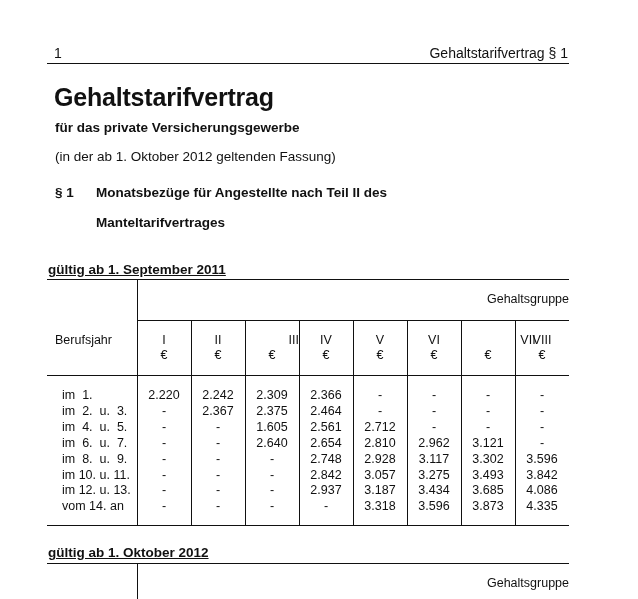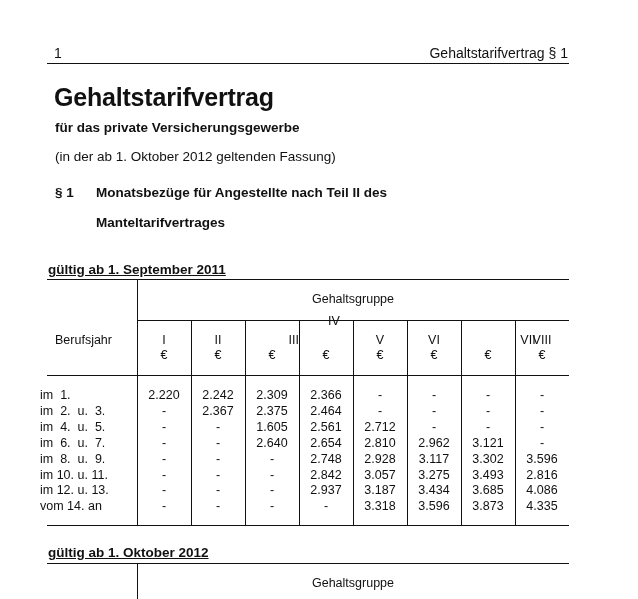--- a/index.html
+++ b/index.html
@@ -11,23 +11,23 @@
   .head-rule { left:47px; top:63px; width:522px; height:1px; background:#111; }
   .doc-title { left:54px; top:83px; font-size:25px; font-weight:bold; letter-spacing:-0.2px; }
   .doc-subtitle { left:55px; top:120px; font-size:13.5px; font-weight:bold; }
   .doc-version { left:55px; top:149px; font-size:13.5px; }
   .sec-num { left:55px; top:185px; font-size:13.5px; font-weight:bold; }
   .sec-title-1 { left:96px; top:185px; font-size:13.5px; font-weight:bold; }
   .sec-title-2 { left:96px; top:215px; font-size:13.5px; font-weight:bold; }
   .valid-heading { left:48px; top:262px; font-size:13.5px; font-weight:bold;text-decoration:underline; }
   .hline { position:absolute; height:1px; background:#111; }
   .vline { position:absolute; width:1px; background:#111; }
-  .cell-text { position:absolute; font-size:12.5px; text-align:center; }
+  .cell-text { position:absolute; font-size:12.5px; text-align:right; }
   .grp-label { font-size:12.5px; }
-  .row-label { position:absolute; left:40px; font-size:12.5px; white-space:pre; }
+  .row-label { position:absolute; left:62px; font-size:12.5px; white-space:pre; }
   .val { position:absolute; font-size:12.5px; text-align:center; width:54px; }
 </style>
 </head>
 <body>
 
 <div class="abs page-num">1</div>
 <div class="abs running-head">Gehaltstarifvertrag § 1</div>
 <div class="abs head-rule"></div>
 
 <div class="abs doc-title">Gehaltstarifvertrag</div>
@@ -60,21 +60,21 @@
   <div class="cell-text grp-label" style="left:137px; top:292px; width:432px;">Gehaltsgruppe</div>
   <div class="abs" style="left:55px; top:333px; font-size:12.5px;">Berufsjahr</div>
 
   <div id="t1-colheads">
       <div class="val" style="left: 137px; top: 333px;">I</div>
       <div class="val" style="left: 137px; top: 348px;">€</div>
       <div class="val" style="left: 191px; top: 333px;">II</div>
       <div class="val" style="left: 191px; top: 348px;">€</div>
       <div class="val" style="left: 245px; top: 333px; text-align: right;">III</div>
       <div class="val" style="left: 245px; top: 348px;">€</div>
-      <div class="val" style="left: 299px; top: 314px; padding-left: 8px;">IV</div>
+      <div class="val" style="left: 299px; top: 333px;">IV</div>
       <div class="val" style="left: 299px; top: 348px;">€</div>
       <div class="val" style="left: 353px; top: 333px;">V</div>
       <div class="val" style="left: 353px; top: 348px;">€</div>
       <div class="val" style="left: 407px; top: 333px;">VI</div>
       <div class="val" style="left: 407px; top: 348px;">€</div>
       <div class="val" style="left: 461px; top: 333px; padding-left: 40px;">VII</div>
       <div class="val" style="left: 461px; top: 348px;">€</div>
       <div class="val" style="left: 515px; top: 333px;">VIII</div>
       <div class="val" style="left: 515px; top: 348px;">€</div>
     </div>
@@ -125,21 +125,21 @@
       <div class="val" style="left: 461px; top: 451.6px;">3.302</div>
       <div class="val" style="left: 515px; top: 451.6px;">3.596</div>
       <div class="row-label" style="top: 467.5px;">im 10. u. 11.</div>
       <div class="val" style="left: 137px; top: 467.5px;">-</div>
       <div class="val" style="left: 191px; top: 467.5px;">-</div>
       <div class="val" style="left: 245px; top: 467.5px;">-</div>
       <div class="val" style="left: 299px; top: 467.5px;">2.842</div>
       <div class="val" style="left: 353px; top: 467.5px;">3.057</div>
       <div class="val" style="left: 407px; top: 467.5px;">3.275</div>
       <div class="val" style="left: 461px; top: 467.5px;">3.493</div>
-      <div class="val" style="left: 515px; top: 467.5px;">2.816</div>
+      <div class="val" style="left: 515px; top: 467.5px;">3.842</div>
       <div class="row-label" style="top: 483.4px;">im 12. u. 13.</div>
       <div class="val" style="left: 137px; top: 483.4px;">-</div>
       <div class="val" style="left: 191px; top: 483.4px;">-</div>
       <div class="val" style="left: 245px; top: 483.4px;">-</div>
       <div class="val" style="left: 299px; top: 483.4px;">2.937</div>
       <div class="val" style="left: 353px; top: 483.4px;">3.187</div>
       <div class="val" style="left: 407px; top: 483.4px; text-align: center;">3.434</div>
       <div class="val" style="left: 461px; top: 483.4px;">3.685</div>
       <div class="val" style="left: 515px; top: 483.4px;">4.086</div>
       <div class="row-label" style="top: 499.3px;">vom 14. an</div>

